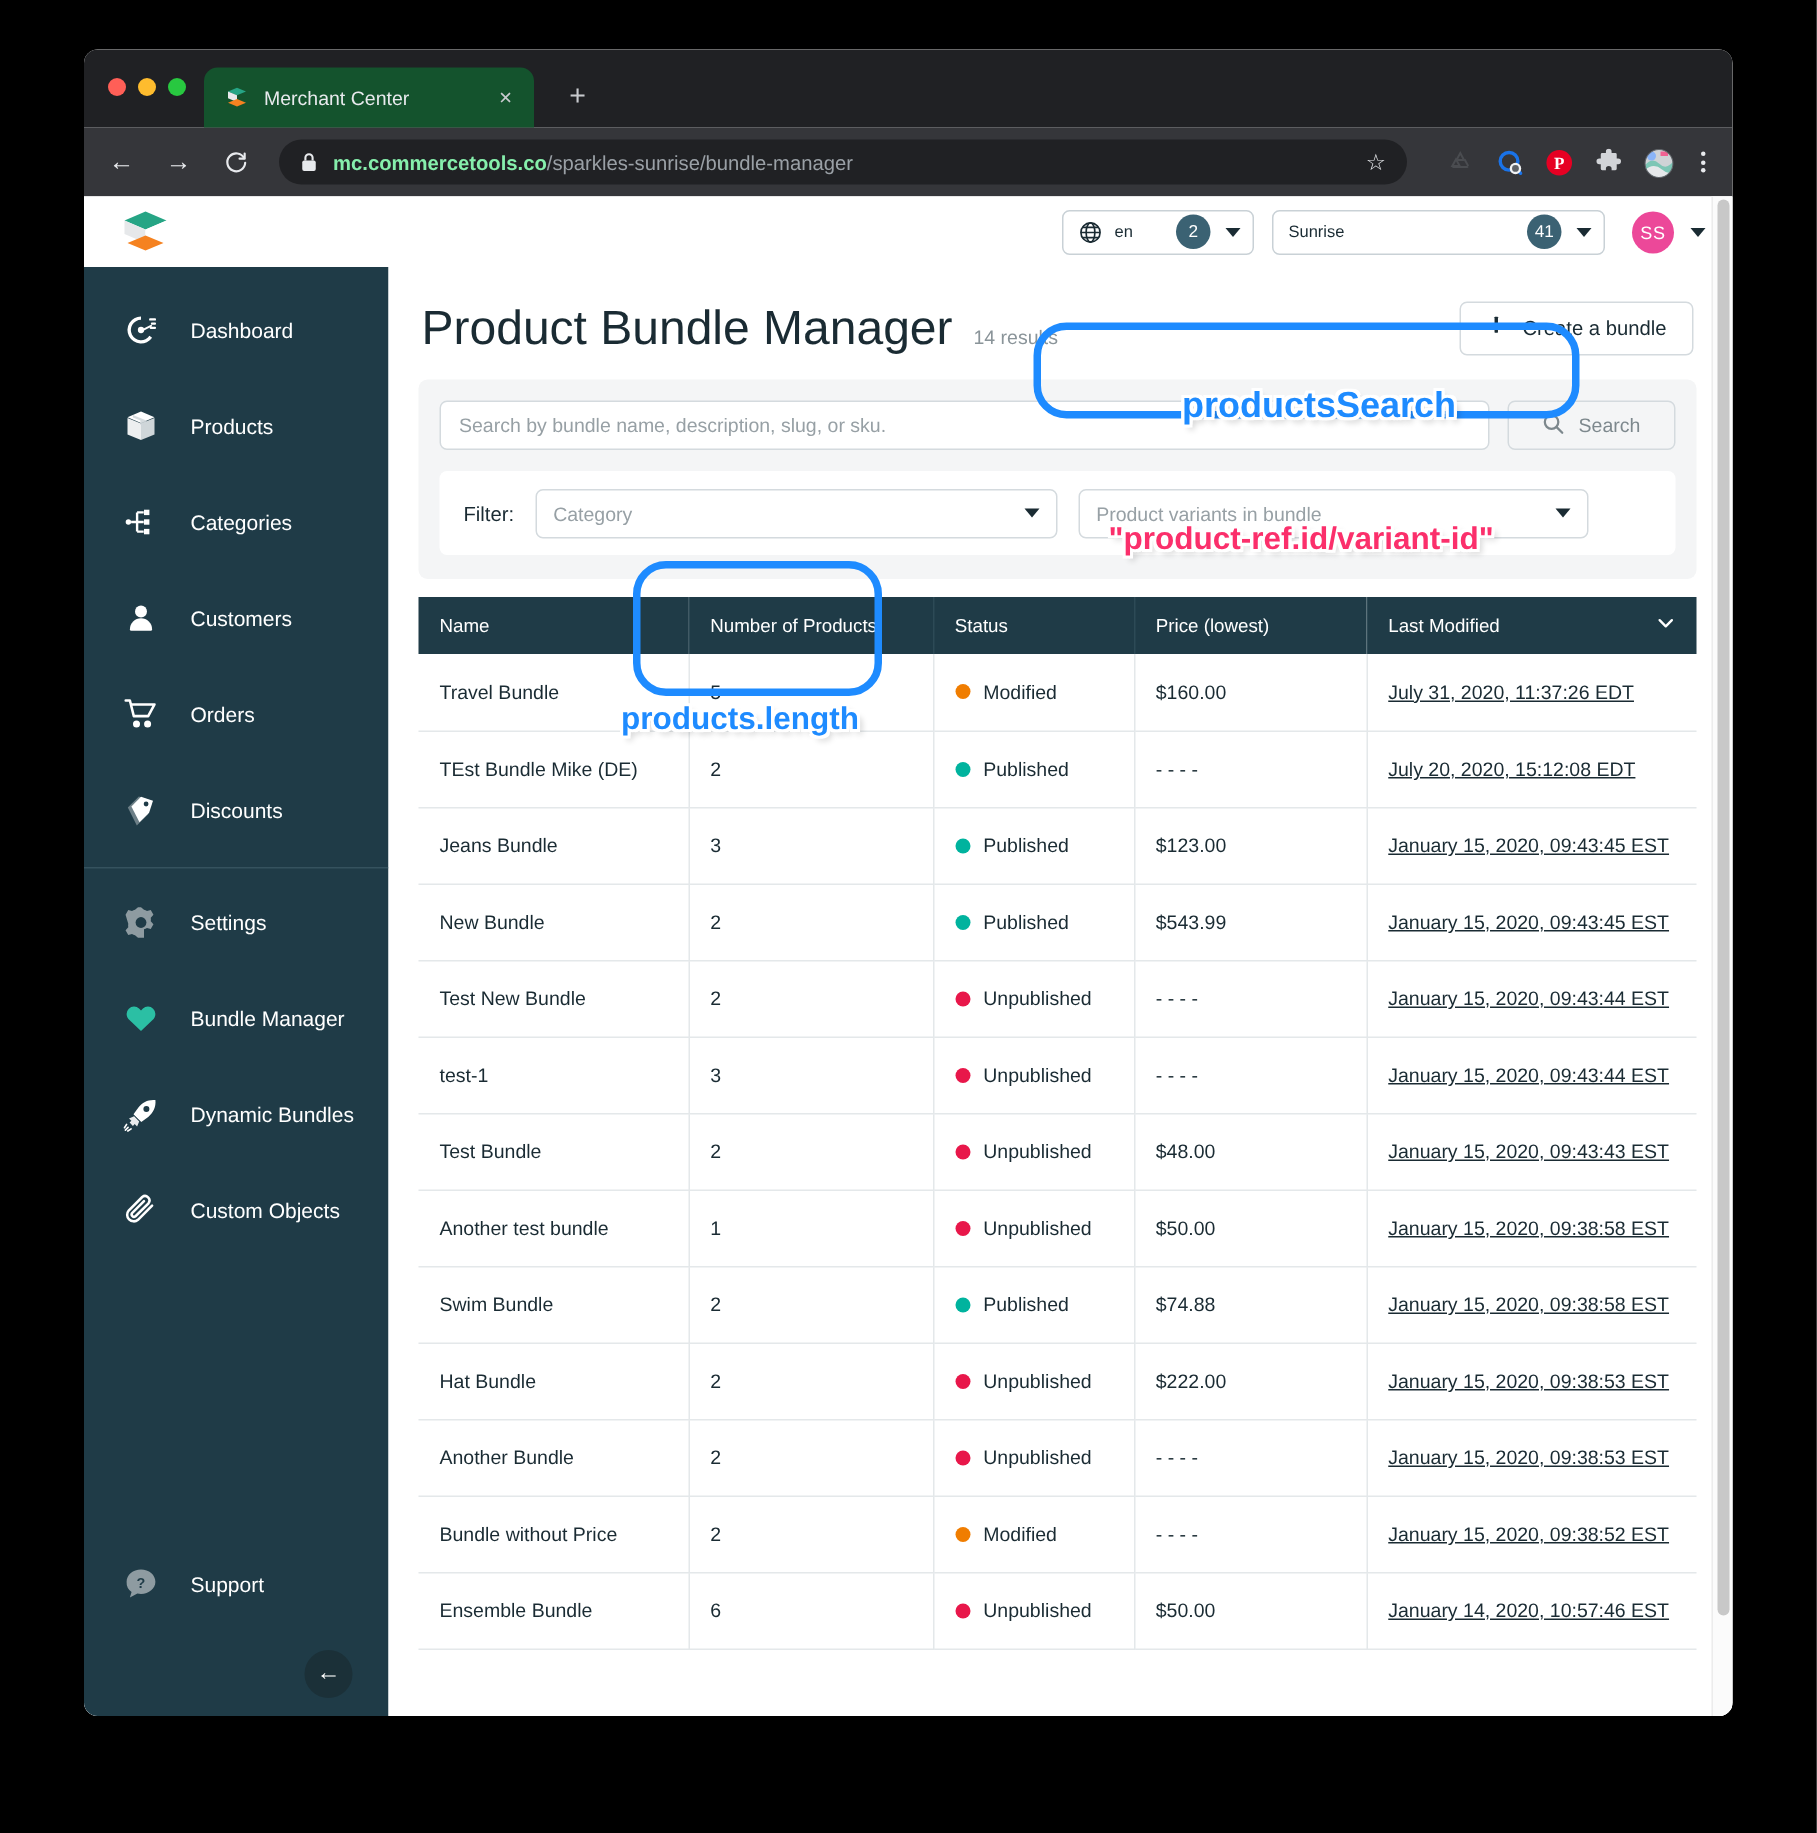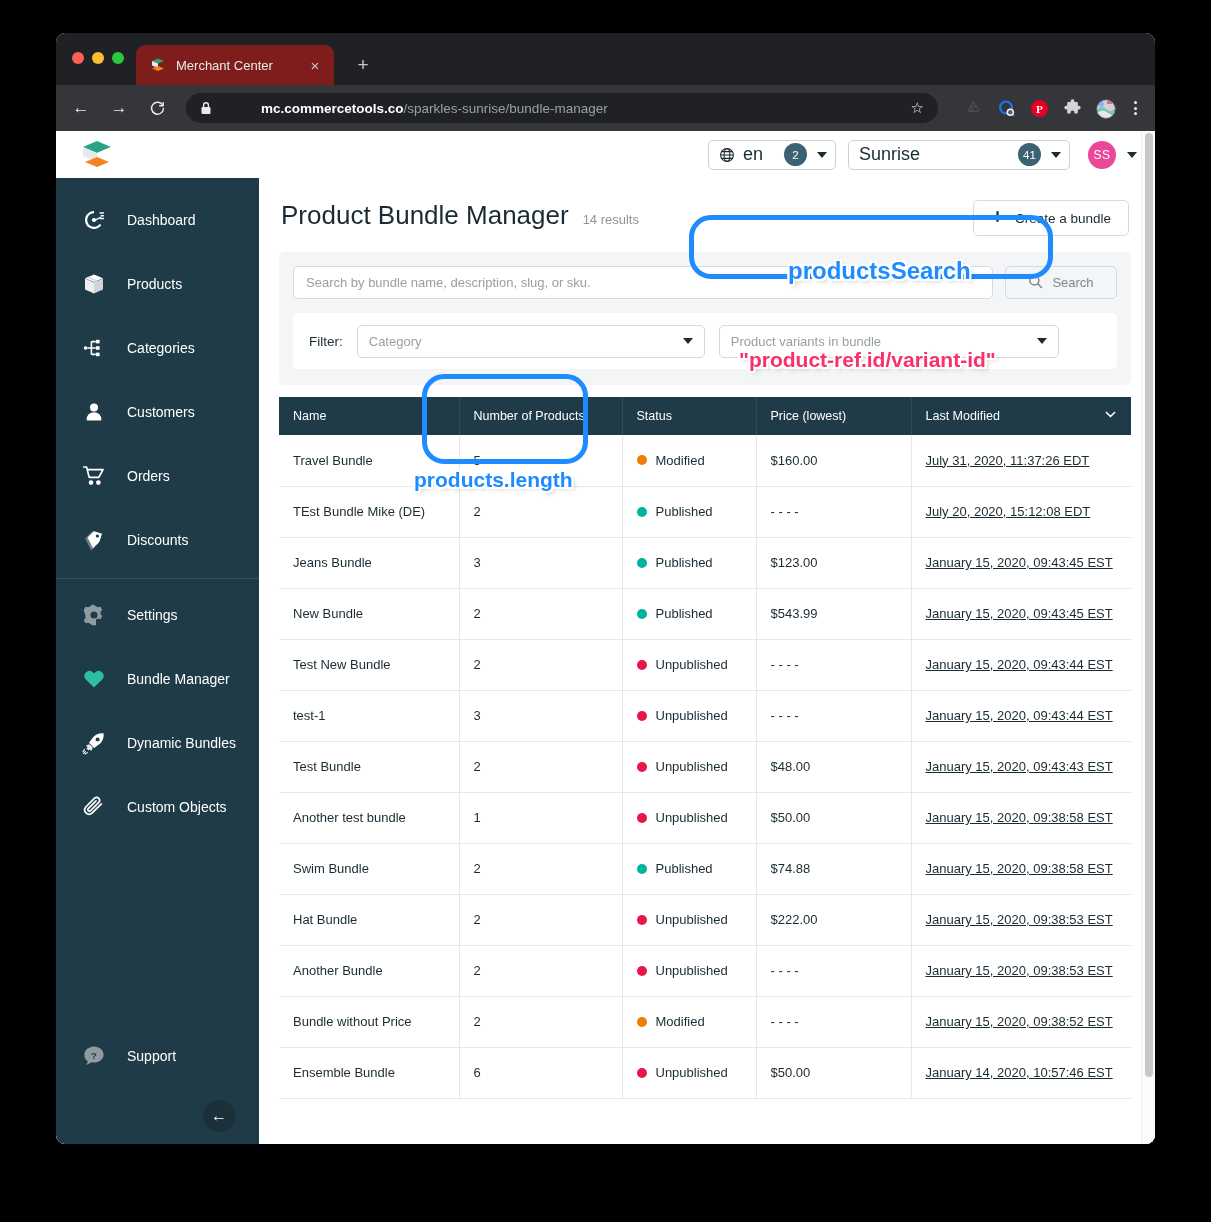--- a/index.html
+++ b/index.html
@@ -30,22 +30,22 @@
     align-items: flex-end;
   }
   .traffic { position: absolute; left: 16px; top: 19px; display: flex; gap: 8px; }
   .dot { width: 12px; height: 12px; border-radius: 50%; }
   .dot.red { background: #ff5f57; }
   .dot.amber { background: #febc2e; }
   .dot.green { background: #28c840; }
 
   .tab {
     margin-left: 80px;
-    width: 198px; height: 40px;
-    background: #7f1d1d;
+    width: 220px; height: 40px;
+    background: #14532d;
     border-radius: 9px 9px 0 0;
     display: flex; align-items: center;
     padding: 0 10px 0 14px;
     position: relative;
   }
   .tab-fav { width: 16px; height: 16px; margin-right: 10px; flex: 0 0 auto; }
   .tab-title {
     color: #e8eaed; font-size: 13px; flex: 1 1 auto;
     white-space: nowrap; overflow: hidden; text-overflow: ellipsis;
   }
@@ -72,21 +72,21 @@
   }
   .omnibox {
     flex: 1 1 auto; height: 30px;
     background: #202124; border-radius: 15px;
     display: flex; align-items: center;
     padding: 0 14px; gap: 10px;
     margin-left: 2px; margin-right: 4px;
   }
   .omnibox .lock { width: 12px; height: 14px; flex: 0 0 auto; }
   .url { font-size: 13.5px; color: #9aa0a6; white-space: nowrap; }
-  .url b { color: #ffffff; font-weight: 700; margin-left: 39px; }
+  .url b { color: #86efac; font-weight: 700; }
   .star { color: #e8eaed; font-size: 15px; }
   .ext-icons { display: flex; align-items: center; gap: 14px; padding-left: 6px; }
   .ext { width: 19px; height: 19px; flex: 0 0 auto; }
   .kebab { color: #e8eaed; font-size: 17px; line-height: 8px; letter-spacing: 0; width: 12px; text-align: center; }
   .kebab span { display: block; width: 3px; height: 3px; border-radius: 50%; background: #e8eaed; margin: 2.5px auto; }
 
   
   .app { position: relative; height: 1013px; background: #ffffff; }
 
   .app-header {
@@ -99,21 +99,21 @@
 
   .header-right {
     margin-left: auto; display: flex; align-items: center; gap: 12px;
   }
   .pill {
     height: 30px; border: 1px solid #c9d1d6; border-radius: 5px;
     display: flex; align-items: center; gap: 8px;
     padding: 0 8px 0 10px; background: #fff;
   }
   .pill .globe { width: 16px; height: 16px; flex: 0 0 auto; }
-  .pill .ptext { font-size: 18px; color: #1a2b33; white-space: nowrap; }
+  .pill .ptext { font-size: 11px; color: #1a2b33; white-space: nowrap; }
   .badge {
     min-width: 23px; height: 23px; border-radius: 50%;
     background: #3b6273; color: #fff; font-size: 11.5px;
     display: flex; align-items: center; justify-content: center;
     padding: 0 5px;
   }
   .caret { width: 0; height: 0; border-left: 5px solid transparent; border-right: 5px solid transparent; border-top: 6px solid #1a2b33; margin-left: 2px; }
   .pill.lang { width: 128px; }
   .pill.project { width: 222px; }
   .pill.project .ptext { flex: 1 1 auto; }
@@ -150,21 +150,21 @@
   }
 
   
   .main {
     flex: 1 1 auto; background: #ffffff;
     padding: 22px 24px 0 20px;
     position: relative; overflow: hidden;
   }
 
   .title-row { display: flex; align-items: baseline; padding: 0 2px; }
-  .page-title { font-size: 26px; color: #1a2b33; font-weight: 400; }
+  .page-title { font-size: 32px; color: #1a2b33; font-weight: 400; }
   .results { font-size: 13px; color: #8a9499; margin-left: 14px; }
   .create-btn {
     margin-left: auto; align-self: center;
     height: 36px; border: 1px solid #d4dade; border-radius: 5px;
     background: #fff; display: flex; align-items: center; gap: 11px;
     padding: 0 17px; font-size: 13.5px; color: #1a2b33;
   }
   .plus { font-size: 16px; font-weight: 700; line-height: 1; }
 
   .search-panel {

